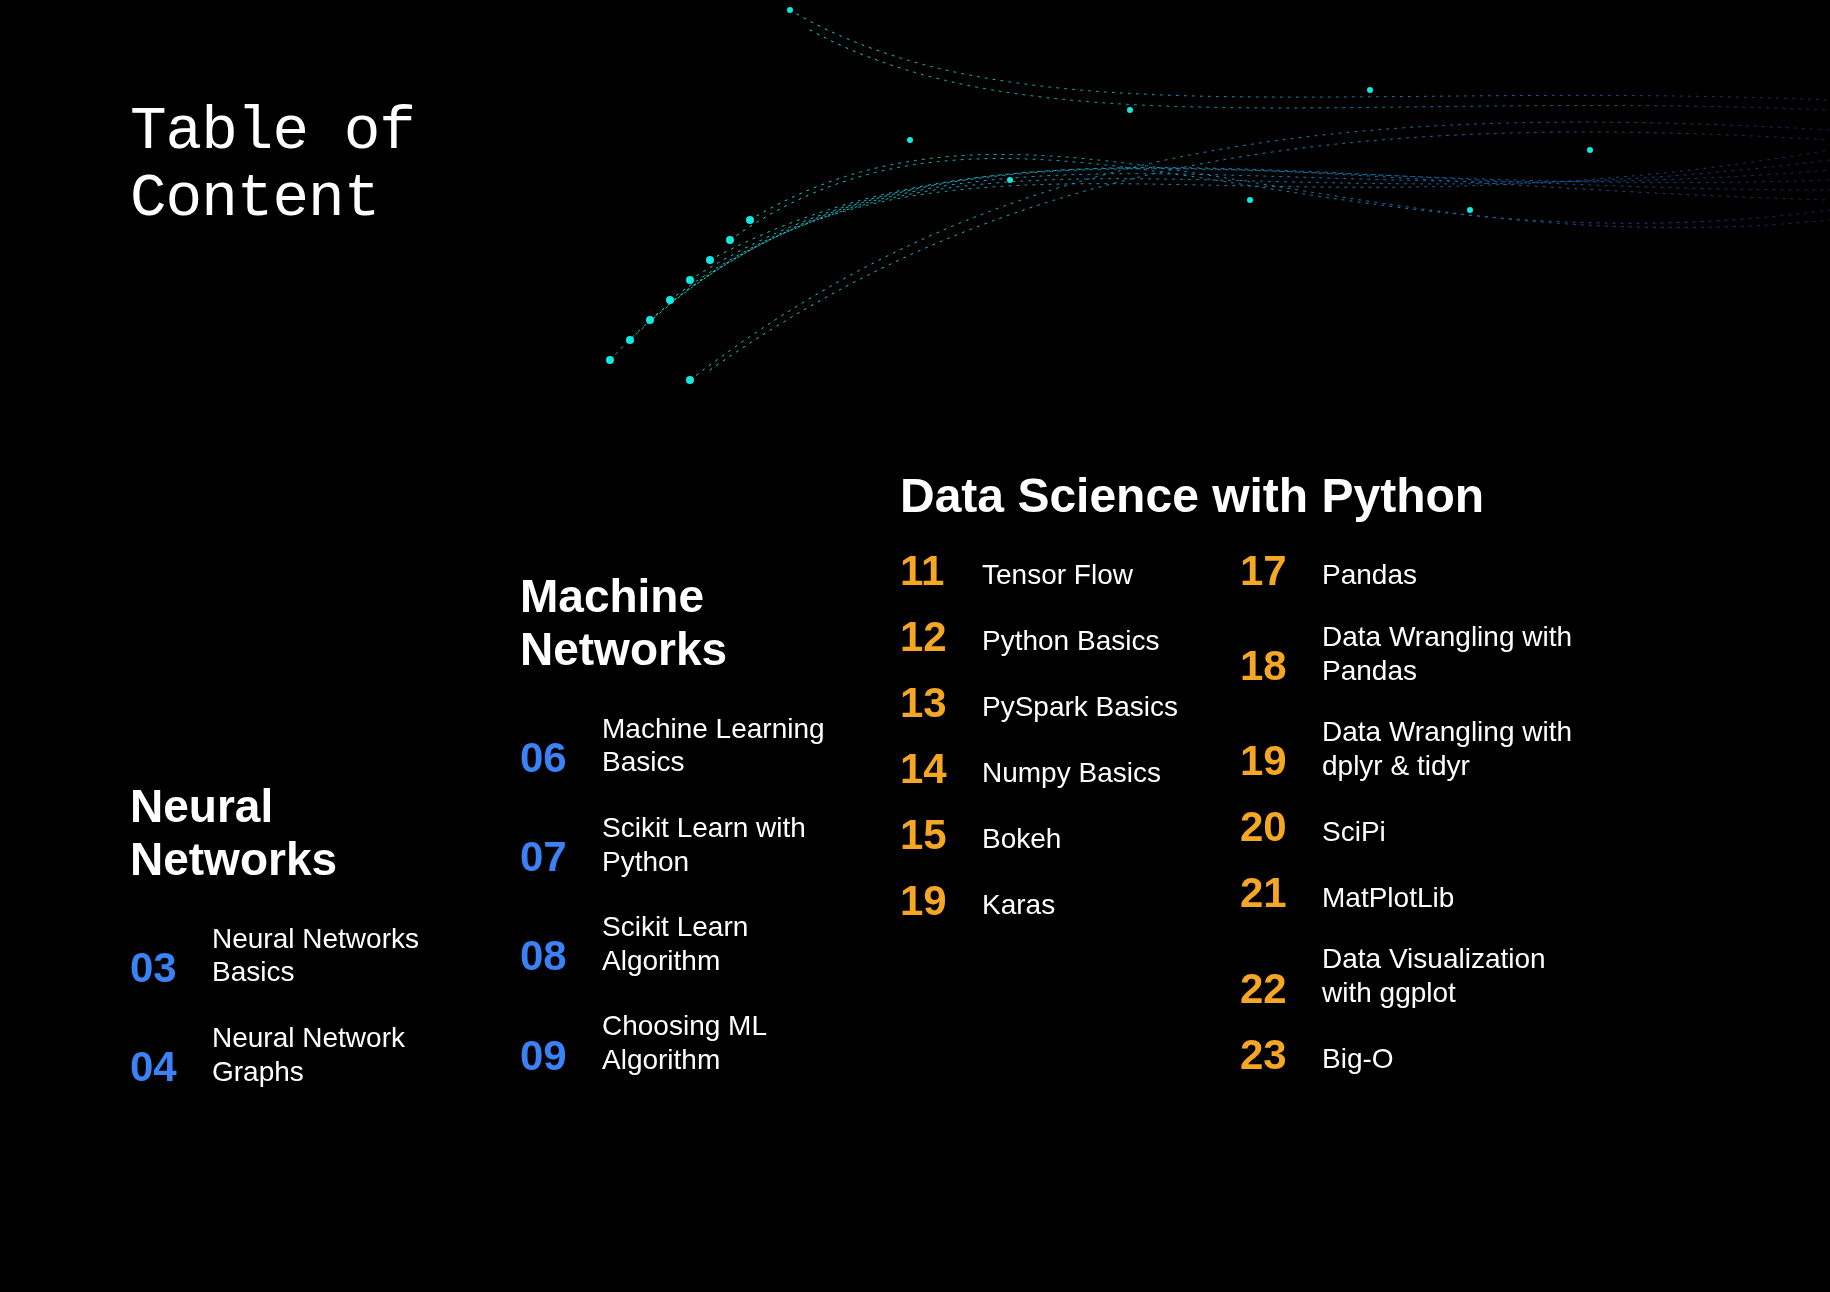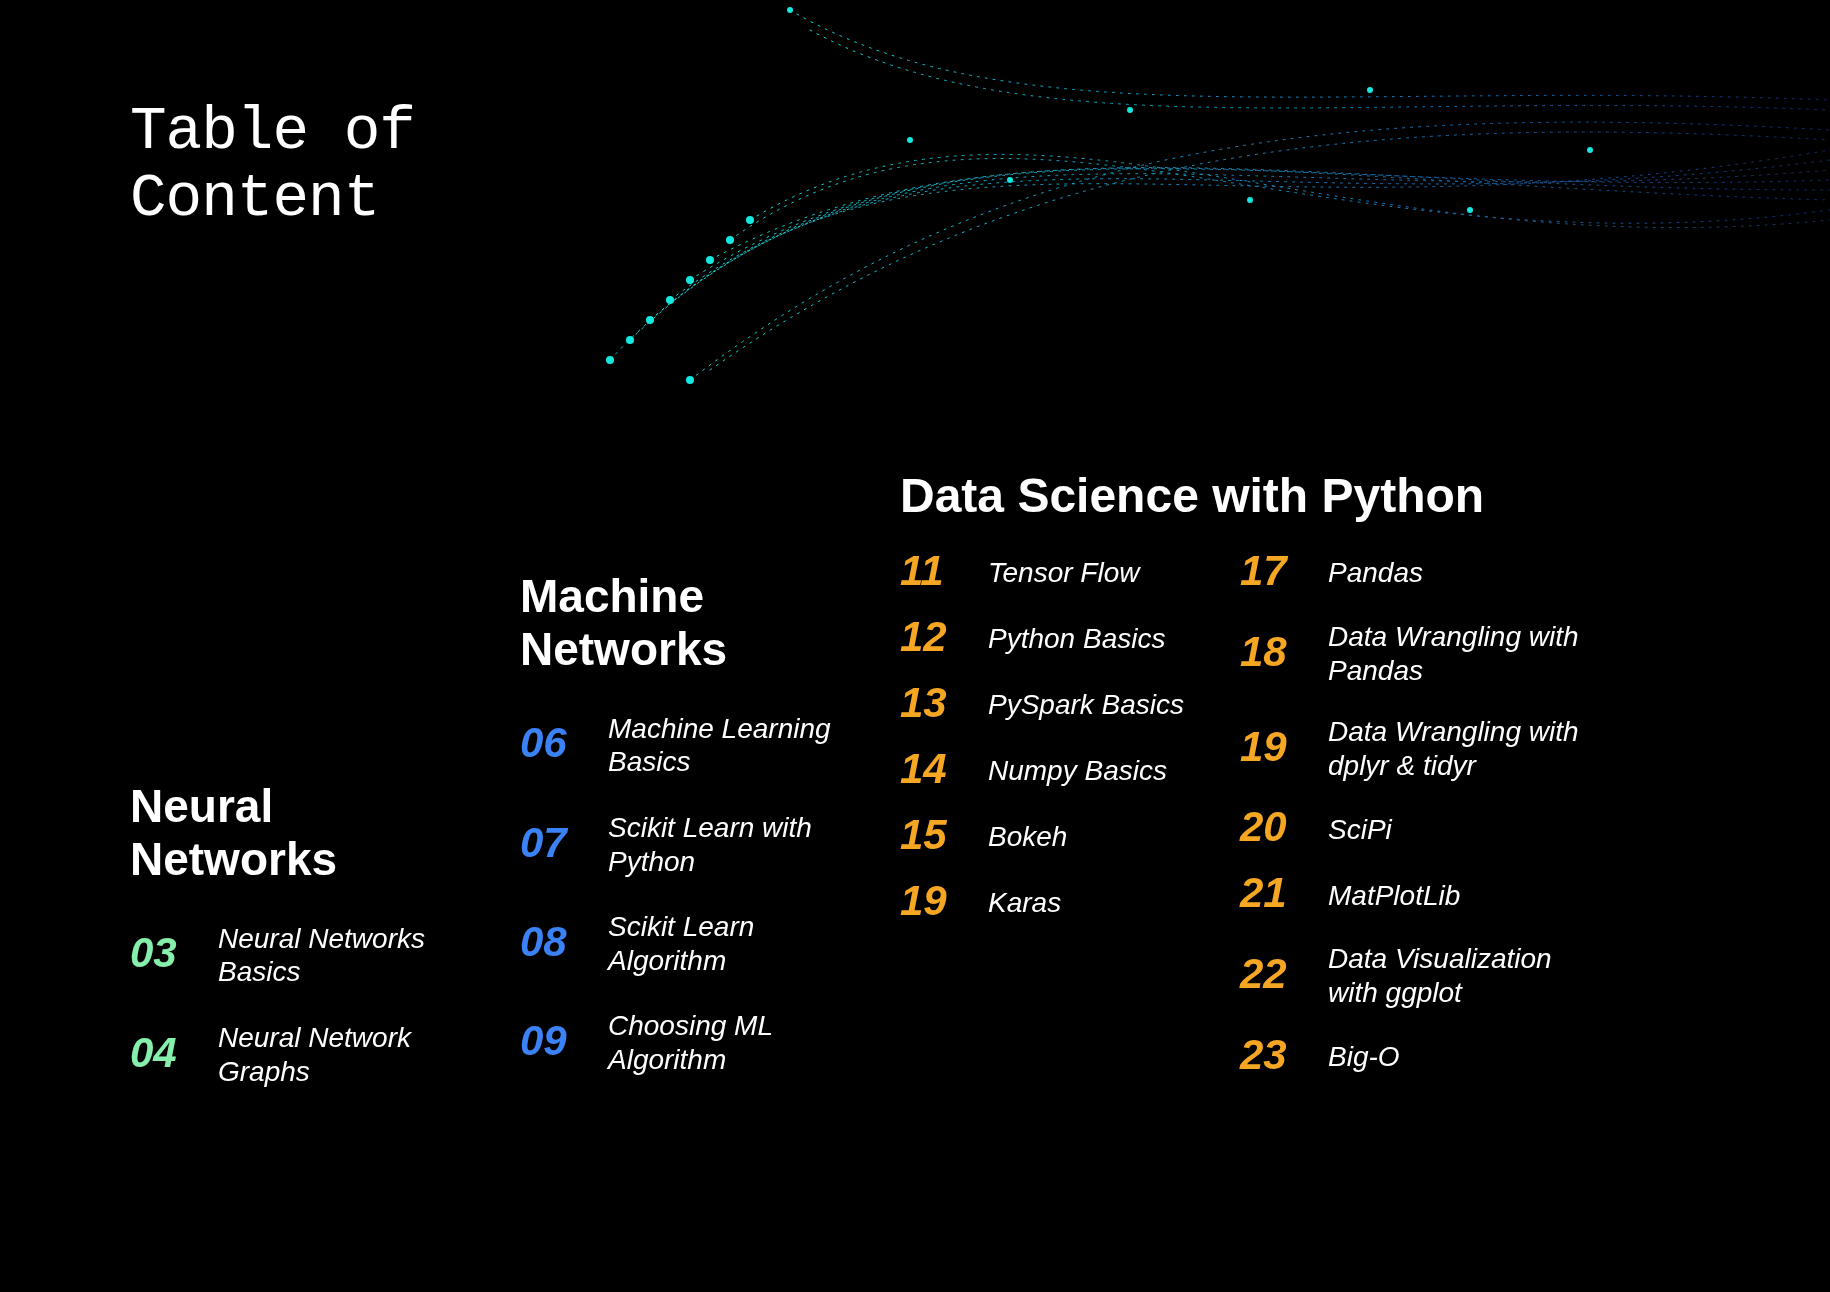--- a/index.html
+++ b/index.html
@@ -6,24 +6,24 @@
   html, body { width: 1830px; height: 1292px; background: #000; color: #fff; font-family: "Segoe UI", Arial, sans-serif; overflow: hidden; }
   .page { position: relative; width: 1830px; height: 1292px; }
   .wave-art { position: absolute; top: 0; right: 0; width: 1340px; height: 400px; pointer-events: none; }
   .title { position: absolute; left: 130px; top: 98px; font-size: 61px; font-weight: 400; line-height: 1.1; letter-spacing: -1px; font-family: Liberation Mono, monospace; }
   .section-heading { font-size: 46px; font-weight: 700; line-height: 1.15; margin-bottom: 32px; }
   .col-nn { position: absolute; left: 130px; top: 780px; width: 330px; }
   .col-ml { position: absolute; left: 520px; top: 570px; width: 320px; }
   .col-ds-heading { position: absolute; left: 900px; top: 468px; font-size: 48px; font-weight: 700; text-align: right; }
   .col-ds-a { position: absolute; left: 900px; top: 550px; width: 320px; }
   .col-ds-b { position: absolute; left: 1240px; top: 550px; width: 360px; }
-  .entry { display: flex; align-items: center; gap: 26px; margin-bottom: 28px; font-style: italic; }
+  .entry { display: flex; align-items: flex-end; gap: 20px; margin-bottom: 28px; }
   .entry-num { font-size: 42px; font-weight: 700; min-width: 62px; line-height: 1; }
   .entry-label { font-size: 28px; font-weight: 400; line-height: 1.2; padding-top: 4px; }
-  .num-yellow { color: #86efac; }
+  .num-yellow { color: #3b82f6; }
   .num-blue { color: #3b82f6; }
   .num-orange { color: #f5a623; }
   .col-ds-a .entry, .col-ds-b .entry { margin-bottom: 24px; }
 </style>
 </head>
 <body>
 
 <div class="page">
 
   <svg class="wave-art" viewBox="0 0 1340 400" xmlns="http://www.w3.org/2000/svg">

